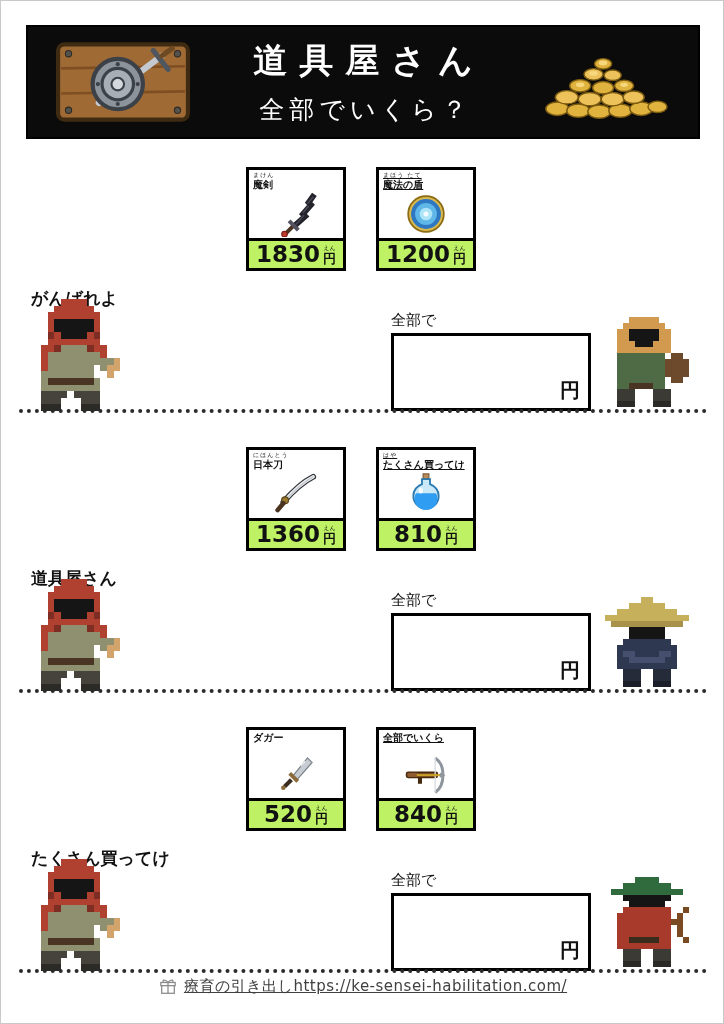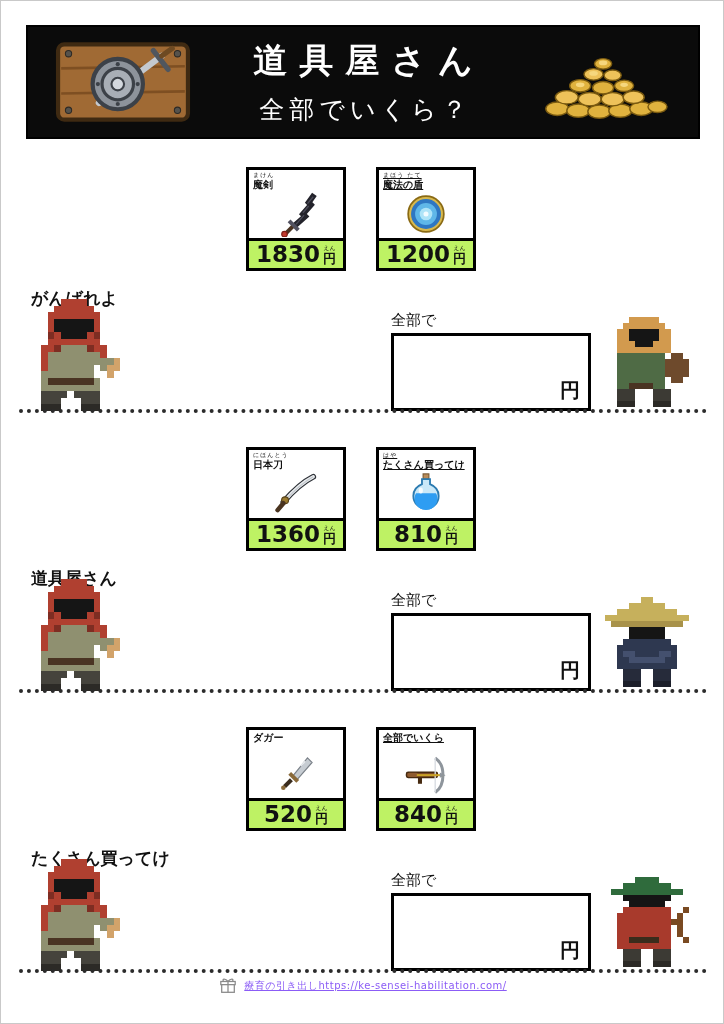--- a/index.html
+++ b/index.html
@@ -42,21 +42,21 @@
   .char-customer { left:598px; top:158px; width:96px; height:90px; }
 
   .total-label { position:absolute; left:390px; top:152px; font-size:15px; font-weight:400; }
   .answer-box { position:absolute; left:390px; top:174px; width:200px; height:78px; border:3px solid #000; background:#fff; }
   .yen-big { position:absolute; right:8px; bottom:4px; font-size:20px; font-weight:700; }
 
   .dotline { position:absolute; left:18px; right:18px; top:250px; border-bottom:4px dotted #2b2b2b; }
 
   
   .footer { position:absolute; left:0; top:976px; width:724px; display:flex; align-items:center; justify-content:center; gap:7px; }
-  .footer-text { font-size:10px; text-decoration:underline; letter-spacing:0.5px; color:#8b5cf6; }
+  .footer-text { font-size:15px; text-decoration:underline; letter-spacing:0.5px; color:#404040; }
 </style>
 </head>
 <body>
 
 <div class="page">
 
   <header class="banner">
     <span class="sprite sign-sprite">
         <svg viewBox="0 0 130 84">
           <rect x="3" y="6" width="124" height="72" rx="6" fill="#a06a34" stroke="#3f2a12" stroke-width="4"></rect>

